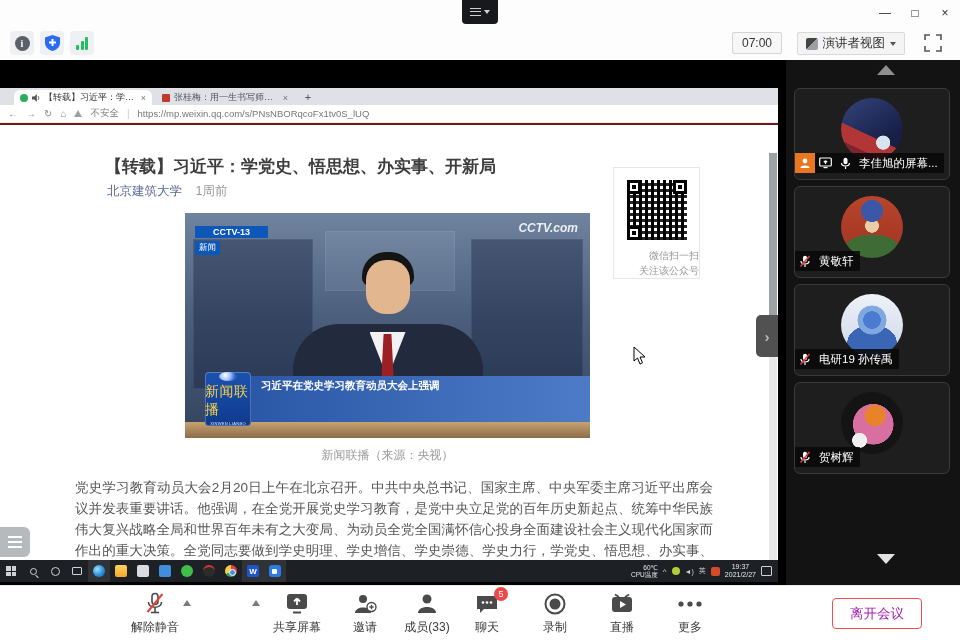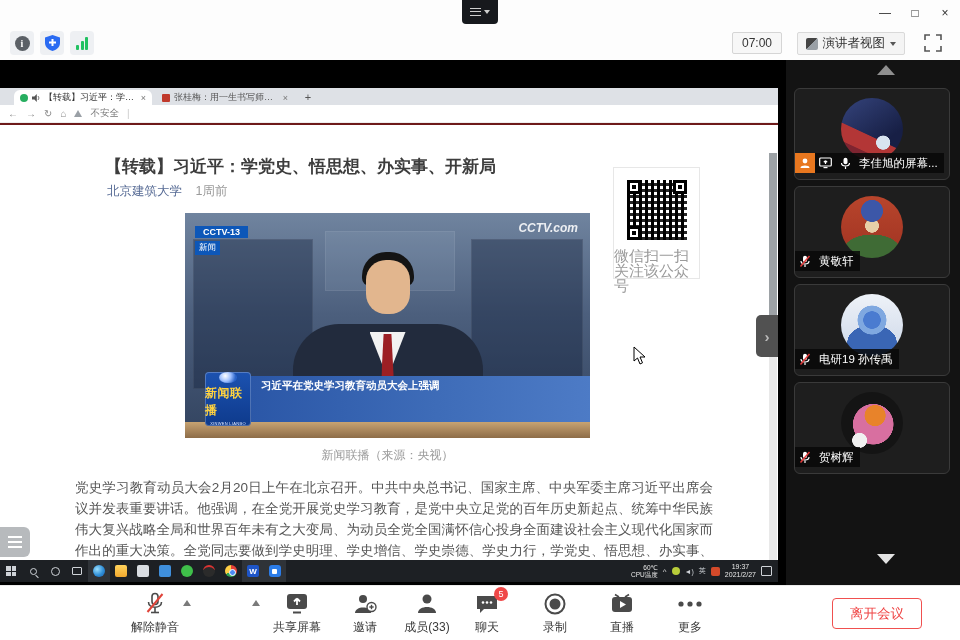--- a/index.html
+++ b/index.html
@@ -58,45 +58,45 @@
   .art-byline .author { color:#576b95; }
   .art-byline .when { color:#9a9a9a; margin-left:10px; }
   .qr-card { position:absolute; left:613px; top:42px; width:87px; height:112px; border:1px solid #e7e7e7; background:#fff; }
   .qr { position:relative; width:60px; height:60px; margin:12px auto 8px;
         background:
           repeating-linear-gradient(0deg, rgba(0,0,0,.85) 0 3px, transparent 3px 6px),
           repeating-linear-gradient(90deg, #000 0 3px, #fff 3px 6px); }
   .qfm { position:absolute; width:14px; height:14px; border:3px solid #000; background:#fff; }
   .qfm:after { content:""; position:absolute; left:2px; top:2px; width:4px; height:4px; background:#000; }
   .qfm.tl { left:0; top:0; } .qfm.tr { right:0; top:0; } .qfm.bl { left:0; bottom:0; }
-  .qr-cap { text-align:left; font-size:15px; color:#9a9a9a; line-height:15px; }
+  .qr-cap { text-align:right; font-size:10px; color:#9a9a9a; line-height:15px; }
 
   
   .video { position:absolute; left:185px; top:88px; width:405px; height:225px; overflow:hidden;
            background:linear-gradient(180deg,#70849f 0%,#4c5f7d 45%,#32435f 100%); }
   .studio-screen { position:absolute; background:rgba(16,30,55,.38); border:1px solid rgba(255,255,255,.07); }
   .ss1 { left:8px; top:26px; width:120px; height:150px; }
   .ss2 { left:286px; top:26px; width:112px; height:150px; }
   .ss3 { left:140px; top:18px; width:130px; height:60px; background:rgba(200,215,235,.10); }
   .desk { position:absolute; left:0; bottom:0; width:405px; height:16px; background:linear-gradient(180deg,#c7a372,#8d6c48); }
   .anchor { position:absolute; left:50%; bottom:14px; transform:translateX(-50%); width:190px; height:172px; }
   .anchor .hair { position:absolute; left:50%; top:0; transform:translateX(-50%); width:52px; height:34px; background:#141414; border-radius:24px 24px 8px 8px; }
   .anchor .face { position:absolute; left:50%; top:8px; transform:translateX(-50%); width:44px; height:54px; background:#e2b68e; border-radius:20px; }
   .anchor .body { position:absolute; left:0; bottom:0; width:190px; height:100px; background:#222b3d; border-radius:46px 46px 0 0; }
   .anchor .shirt { position:absolute; left:50%; bottom:46px; transform:translateX(-50%); width:36px; height:46px; background:#f2f2f2; clip-path:polygon(0 0,100% 0,50% 100%); }
   .anchor .tie { position:absolute; left:50%; bottom:40px; transform:translateX(-50%); width:13px; height:50px; background:#9c1f24; clip-path:polygon(20% 0,80% 0,100% 100%,0 100%); }
   .cctv-badge { position:absolute; left:10px; top:8px; }
-  .cctv-badge .row1 { background:#0d57b8; color:#fff; font-weight:bold; font-size:9px; padding:1px 8px; display:inline-block; }
+  .cctv-badge .row1 { background:#0d57b8; color:#fff; font-weight:bold; font-size:9px; padding:1px 18px; display:inline-block; }
   .cctv-badge .row2 { background:#0d57b8; color:#fff; font-size:8.5px; padding:1px 4px; display:table; margin-top:2px; }
   .wm { position:absolute; right:12px; top:8px; color:rgba(255,255,255,.88); font-size:12px; font-weight:bold; font-style:italic; }
   .capbar { position:absolute; left:66px; right:0; bottom:16px; height:46px; background:linear-gradient(90deg,#2b57a7,#3e6cb8 55%,#4d7bc6); padding:2px 6px 0 10px; }
   .capbar div { color:#fff; font-weight:bold; font-size:10.5px; line-height:14.5px; white-space:nowrap; }
   .prog-logo { position:absolute; left:20px; bottom:12px; width:46px; height:54px; background:linear-gradient(180deg,#1c52b0,#0e3a8c); border-radius:4px; display:flex; flex-direction:column; align-items:center; justify-content:center; gap:2px; box-shadow:0 0 0 1px rgba(255,255,255,.25) inset; }
   .globe { width:18px; height:18px; border-radius:50%; background:radial-gradient(circle at 35% 35%,#fff,#9fc0ff 40%,#2a63c8 75%); }
-  .prog-logo .nm { color:#ffd23f; font-size:12px; font-weight:bold; letter-spacing:.5px; }
+  .prog-logo .nm { color:#ffd23f; font-size:14px; font-weight:normal; letter-spacing:.5px; }
   .prog-logo .en { color:#dfe8ff; font-size:4px; letter-spacing:.3px; }
   .vid-credit { position:absolute; left:185px; top:322px; width:405px; text-align:center; font-size:12px; color:#9a9a9a; }
   .art-body { position:absolute; left:75px; top:352px; width:638px; height:112px; font-size:13.5px; color:#555; line-height:21px; text-align:justify; overflow:hidden; }
 
   
   .float-list { position:absolute; left:0; top:467px; width:30px; height:30px; background:rgba(175,178,182,.9); border-radius:0 6px 6px 0; display:flex; align-items:center; justify-content:center; }
   .list-glyph { width:14px; height:12px; border-top:2px solid #fff; border-bottom:2px solid #fff; position:relative; }
   .list-glyph:before { content:""; position:absolute; left:0; top:3px; width:14px; border-top:2px solid #fff; }
   .collapse-tab { position:absolute; left:756px; top:255px; width:22px; height:42px; background:#515151; border-radius:5px 0 0 5px; color:#b9b9b9; font-size:15px; font-weight:bold; display:flex; align-items:center; justify-content:center; }
   .scrollbar { position:absolute; left:769px; top:65px; width:8px; height:435px; background:#e9e9e9; }
@@ -170,21 +170,21 @@
   .pbadge.orange { background:#e8771f; }
   .pname { color:#fff; font-size:11.5px; white-space:nowrap; overflow:hidden; text-overflow:ellipsis; margin-left:4px; }
 
   
   .bottombar { position:absolute; left:0; top:585px; width:960px; height:55px; background:#fff; border-top:1px solid #ececec; }
   .ctl { position:absolute; top:6px; width:64px; height:44px; display:flex; flex-direction:column; align-items:center; justify-content:space-between; }
   .ctl .lbl { font-size:12px; color:#3a3a3a; white-space:nowrap; }
   .ctl .icw { position:relative; width:26px; height:24px; display:flex; align-items:center; justify-content:center; }
   .up-caret { position:absolute; top:14px; width:0; height:0; border-left:4px solid transparent; border-right:4px solid transparent; border-bottom:6px solid #7a7a7a; }
   .badge5 { position:absolute; right:-8px; top:-5px; min-width:14px; height:14px; border-radius:7px; background:#f04848; color:#fff; font-size:9px; display:flex; align-items:center; justify-content:center; padding:0 3px; }
-  .leave-btn { position:absolute; right:38px; top:12px; height:31px; padding:0 17px; border:1px solid #f0504f; border-radius:4px; color:#ef4444; font-size:13.5px; background:#fff; display:flex; align-items:center; }
+  .leave-btn { position:absolute; right:38px; top:12px; height:31px; padding:0 17px; border:1px solid #f0504f; border-radius:4px; color:#a21caf; font-size:13.5px; background:#fff; display:flex; align-items:center; }
 </style>
 </head>
 <body>
 
 <div class="stage">
 
   <div class="titlebar">
     <div class="watch-badge">
       <div class="menu">
         <span class="hamb"></span>
@@ -255,20 +255,21 @@
           <div class="newtab">+</div>
         </div>
         <div class="addrbar">
           <span>←</span>
           <span>→</span>
           <span>↻</span>
           <span>⌂</span>
           <span class="warn-tri"></span>
           <span class="sec-label">不安全</span>
           <span class="addr-sep">|</span>
+          <span class="url">https://mp.weixin.qq.com/s/PNsNBORqcoFx1tv0S_lUQ</span>
         </div>
         <div class="redline"></div>
 
         <div class="page">
           <div class="art-title">【转载】习近平：学党史、悟思想、办实事、开新局</div>
           <div class="art-byline">
             <span class="author">北京建筑大学</span>
             <span class="when">1周前</span>
           </div>
 

